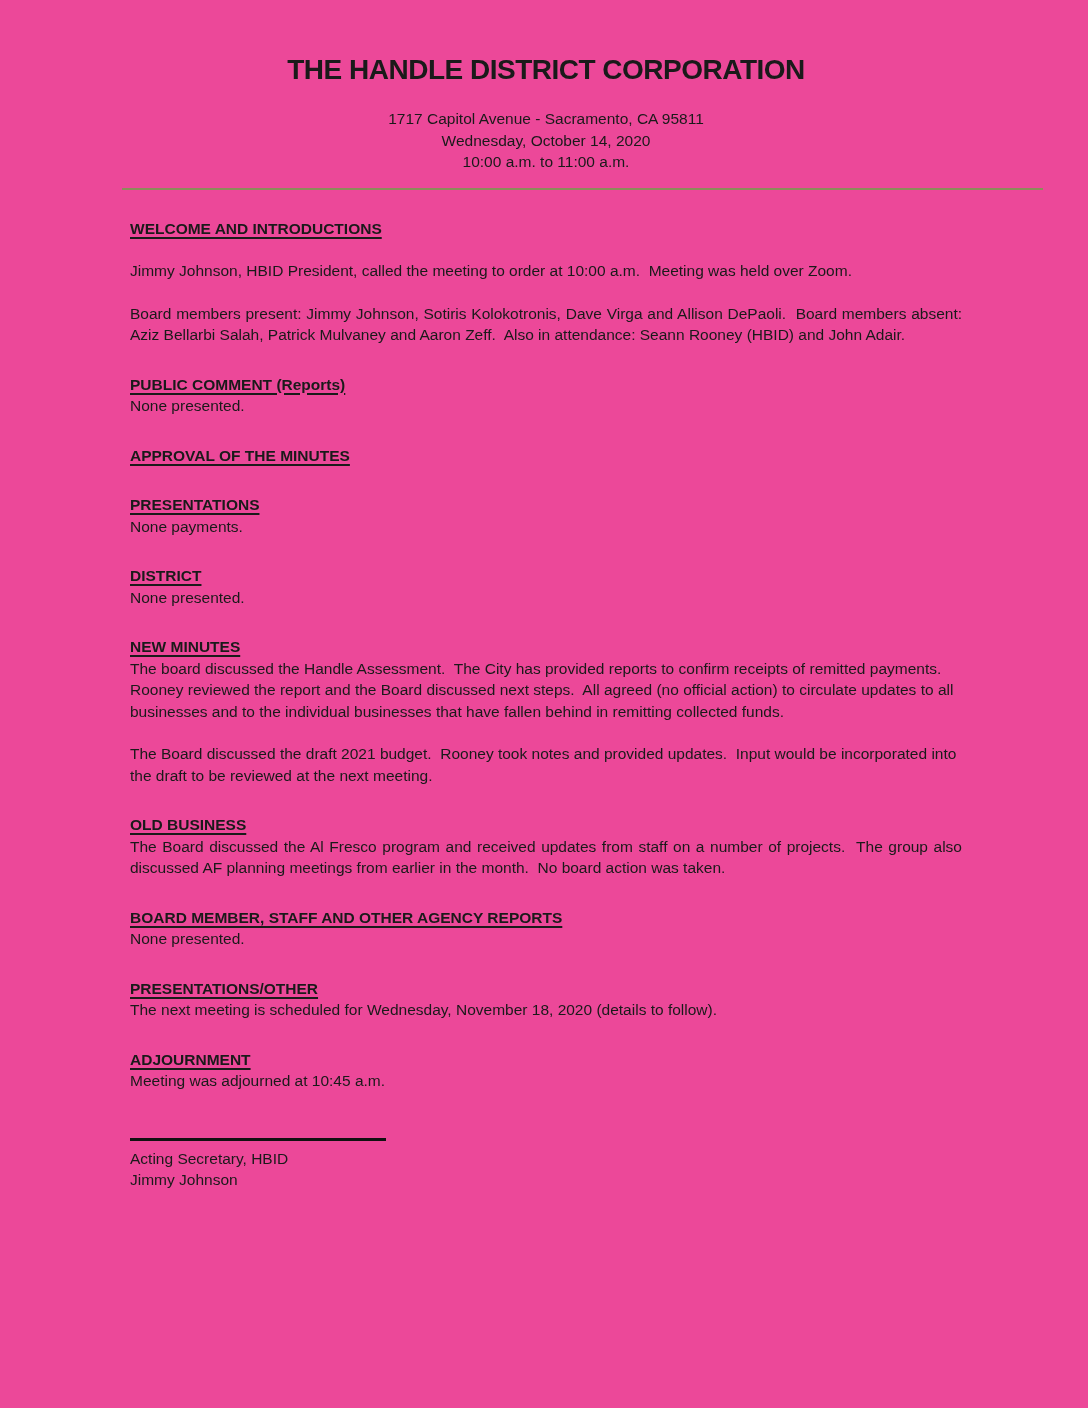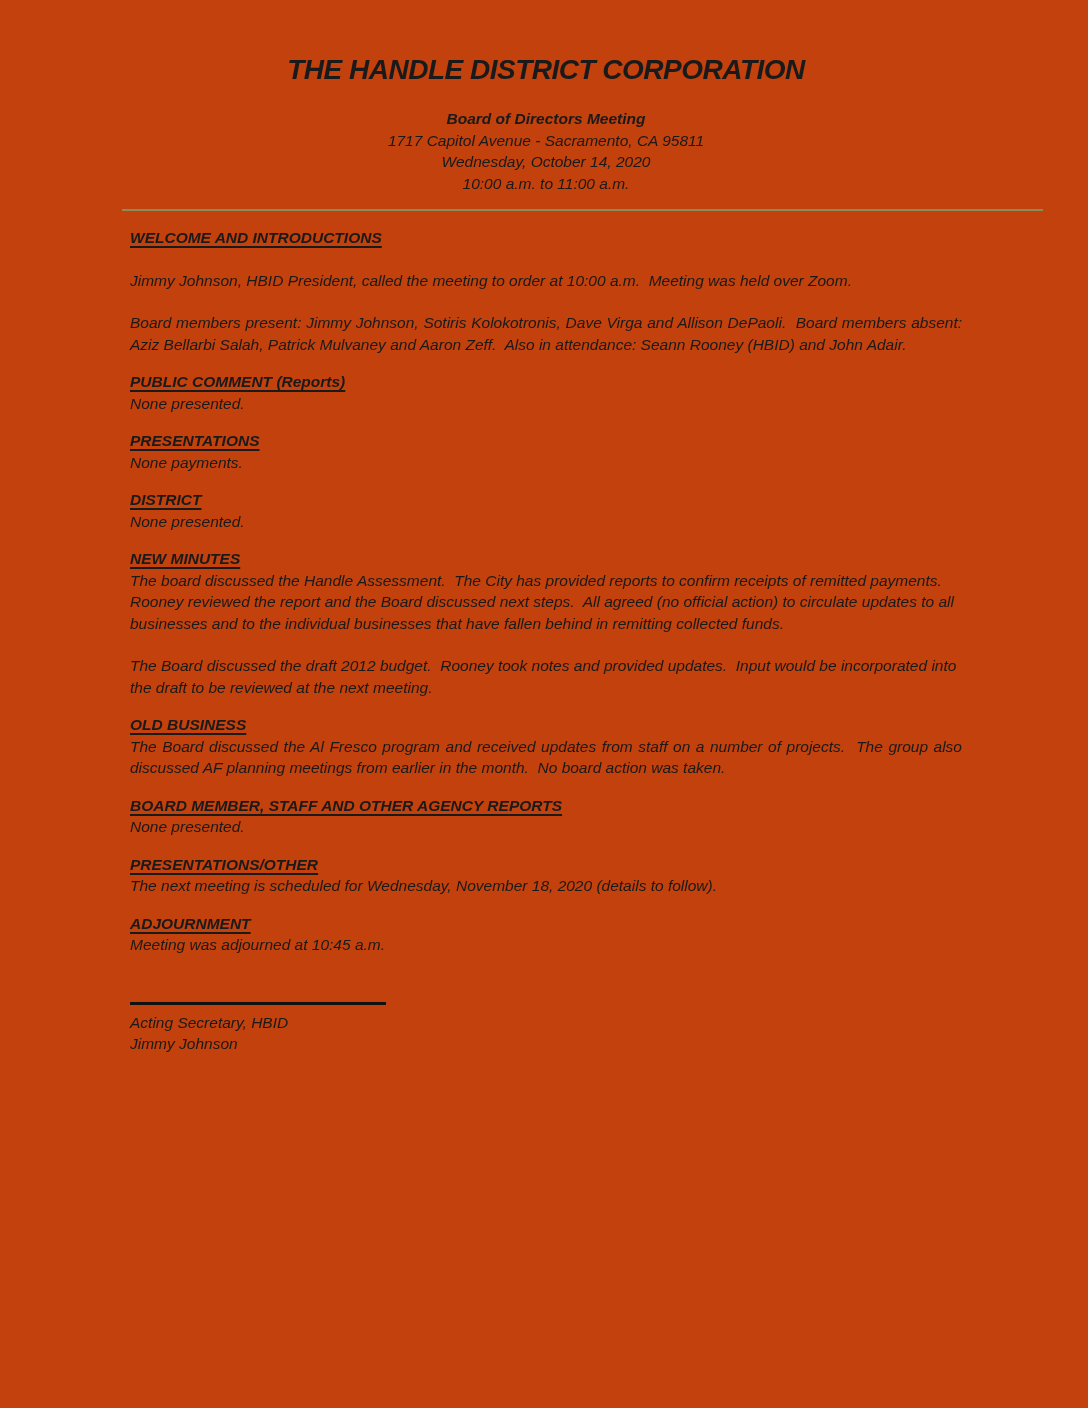--- a/index.html
+++ b/index.html
@@ -12,22 +12,21 @@
     height: 1408px;
     font-family: "Liberation Sans", sans-serif;
     color: #1a1a1a;
     overflow: hidden;
   }
   .page {
     box-sizing: border-box;
     width: 1088px;
     height: 1408px;
     padding: 52px 126px 0 130px;
-    background: #c2410c;
-    font-style: italic;
+    background: #ec4899;
   }
   
   .doc-title {
     margin: 0;
     font-size: 28px;
     line-height: 36px;
     font-weight: 700;
     text-align: center;
     letter-spacing: -0.5px;
     white-space: nowrap;
@@ -39,21 +38,21 @@
     line-height: 21.5px;
   }
   .meeting-info .bold { font-weight: 700; }
   .header-rule {
     border: none;
     border-top: 2px solid #8c8c5a;
     margin: 15px -81px 0 -8px;
     height: 0;
   }
   
-  .doc-section { margin-top: 16px; }
+  .doc-section { margin-top: 28px; }
   .doc-section h2 {
     margin: 0;
     font-size: 15.5px;
     line-height: 21.5px;
     font-weight: 700;
     text-decoration: underline;
     text-underline-offset: 3px;
     text-decoration-thickness: 1.5px;
   }
   .doc-section p {
@@ -77,21 +76,20 @@
   }
 </style>
 </head>
 <body>
 
 <div class="page">
 
   <header>
     <h1 class="doc-title">THE HANDLE DISTRICT CORPORATION</h1>
     <div class="meeting-info">
-      <div class="bold">Board of Directors Meeting</div>
       <div>1717 Capitol Avenue - Sacramento, CA 95811</div>
       <div>Wednesday, October 14, 2020</div>
       <div>10:00 a.m. to 11:00 a.m.</div>
     </div>
     <hr class="header-rule">
   </header>
 
   <main>
 
     <section class="doc-section">
@@ -99,36 +97,37 @@
       <p class="p-gap">Jimmy Johnson, HBID President, called the meeting to order at 10:00 a.m.  Meeting was held over Zoom.</p>
       <p class="p-gap justify">Board members present: Jimmy Johnson, Sotiris Kolokotronis, Dave Virga and Allison DePaoli.  Board members absent: Aziz Bellarbi Salah, Patrick Mulvaney and Aaron Zeff.  Also in attendance: Seann Rooney (HBID) and John Adair.</p>
     </section>
 
     <section class="doc-section">
       <h2>PUBLIC COMMENT (Reports)</h2>
       <p>None presented.</p>
     </section>
 
     <section class="doc-section">
+      <h2>APPROVAL OF THE MINUTES</h2>
     </section>
 
     <section class="doc-section">
       <h2>PRESENTATIONS</h2>
       <p>None payments.</p>
     </section>
 
     <section class="doc-section">
       <h2>DISTRICT</h2>
       <p>None presented.</p>
     </section>
 
     <section class="doc-section">
       <h2>NEW MINUTES</h2>
       <p>The board discussed the Handle Assessment.  The City has provided reports to confirm receipts of remitted payments.  Rooney reviewed the report and the Board discussed next steps.  All agreed (no official action) to circulate updates to all businesses and to the individual businesses that have fallen behind in remitting collected funds.</p>
-      <p class="p-gap">The Board discussed the draft 2012 budget.  Rooney took notes and provided updates.  Input would be incorporated into the draft to be reviewed at the next meeting.</p>
+      <p class="p-gap">The Board discussed the draft 2021 budget.  Rooney took notes and provided updates.  Input would be incorporated into the draft to be reviewed at the next meeting.</p>
     </section>
 
     <section class="doc-section">
       <h2>OLD BUSINESS</h2>
       <p class="justify">The Board discussed the Al Fresco program and received updates from staff on a number of projects.  The group also discussed AF planning meetings from earlier in the month.  No board action was taken.</p>
     </section>
 
     <section class="doc-section">
       <h2>BOARD MEMBER, STAFF AND OTHER AGENCY REPORTS</h2>
       <p>None presented.</p>

